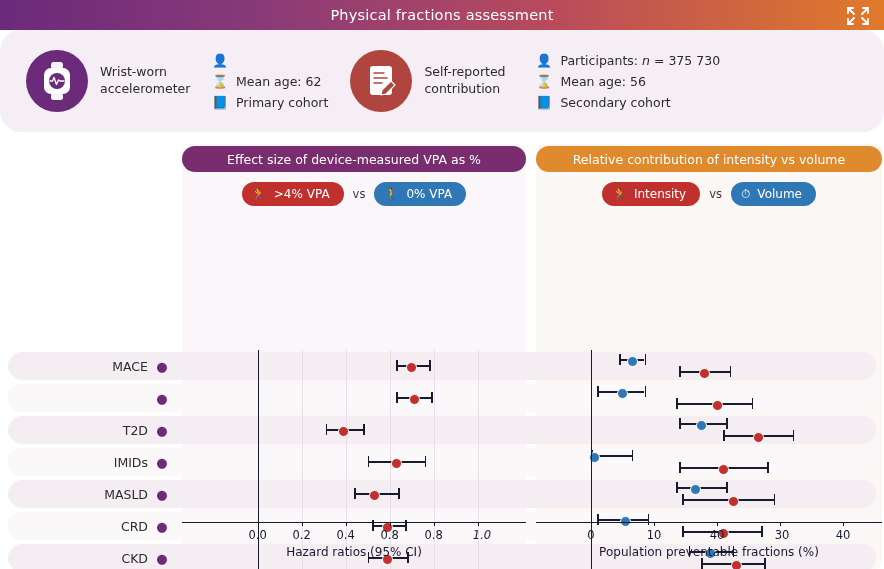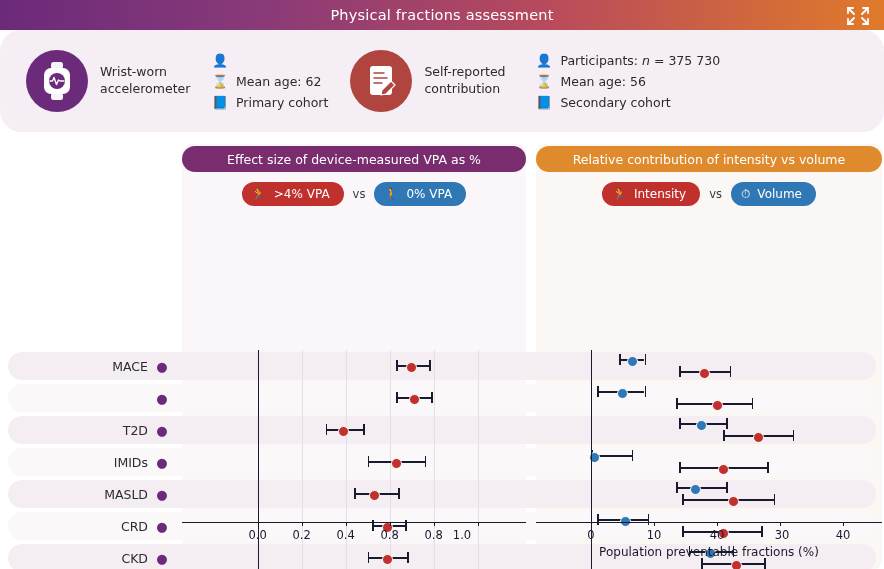--- a/index.html
+++ b/index.html
@@ -481,32 +481,33 @@
             <div class="cap" style="left: 165.239px;"></div>
             <div class="cap" style="left: 228.283px;"></div>
             <div class="pt red" style="left: 194.713px;"></div>
           </div>
         </div>
       </div>
     </div>
 
   <div class="axis left" id="axis-left" style="top:390px;">
     <div class="tickrule"></div>
+    <div class="axis-title">Hazard ratios (95% CI)</div>
   <div class="tick" style="left: 75.6px;"></div>
       <div class="ticklabel" style="left: 75.6px;">0.0</div>
       <div class="tick" style="left: 119.6px;"></div>
       <div class="ticklabel" style="left: 119.6px;">0.2</div>
       <div class="tick" style="left: 163.6px;"></div>
       <div class="ticklabel" style="left: 163.6px;">0.4</div>
       <div class="tick" style="left: 207.6px;"></div>
       <div class="ticklabel" style="left: 207.6px;">0.8</div>
       <div class="tick" style="left: 251.6px;"></div>
       <div class="ticklabel" style="left: 251.6px;">0.8</div>
       <div class="tick" style="left: 295.6px;"></div>
-      <div class="ticklabel" style="left: 280px;">1.0</div>
+      <div class="ticklabel" style="left: 300px; font-style: italic;">1.0</div>
     </div>
   <div class="axis right" id="axis-right" style="top:390px;">
     <div class="tickrule"></div>
     <div class="axis-title">Population preventable fractions (%)</div>
   <div class="tick" style="left: 54.913px;"></div>
       <div class="ticklabel" style="left: 54.913px;">0</div>
       <div class="tick" style="left: 117.957px;"></div>
       <div class="ticklabel" style="left: 117.957px;">10</div>
       <div class="tick" style="left: 181px;"></div>
       <div class="ticklabel" style="left: 181px;">40</div>

